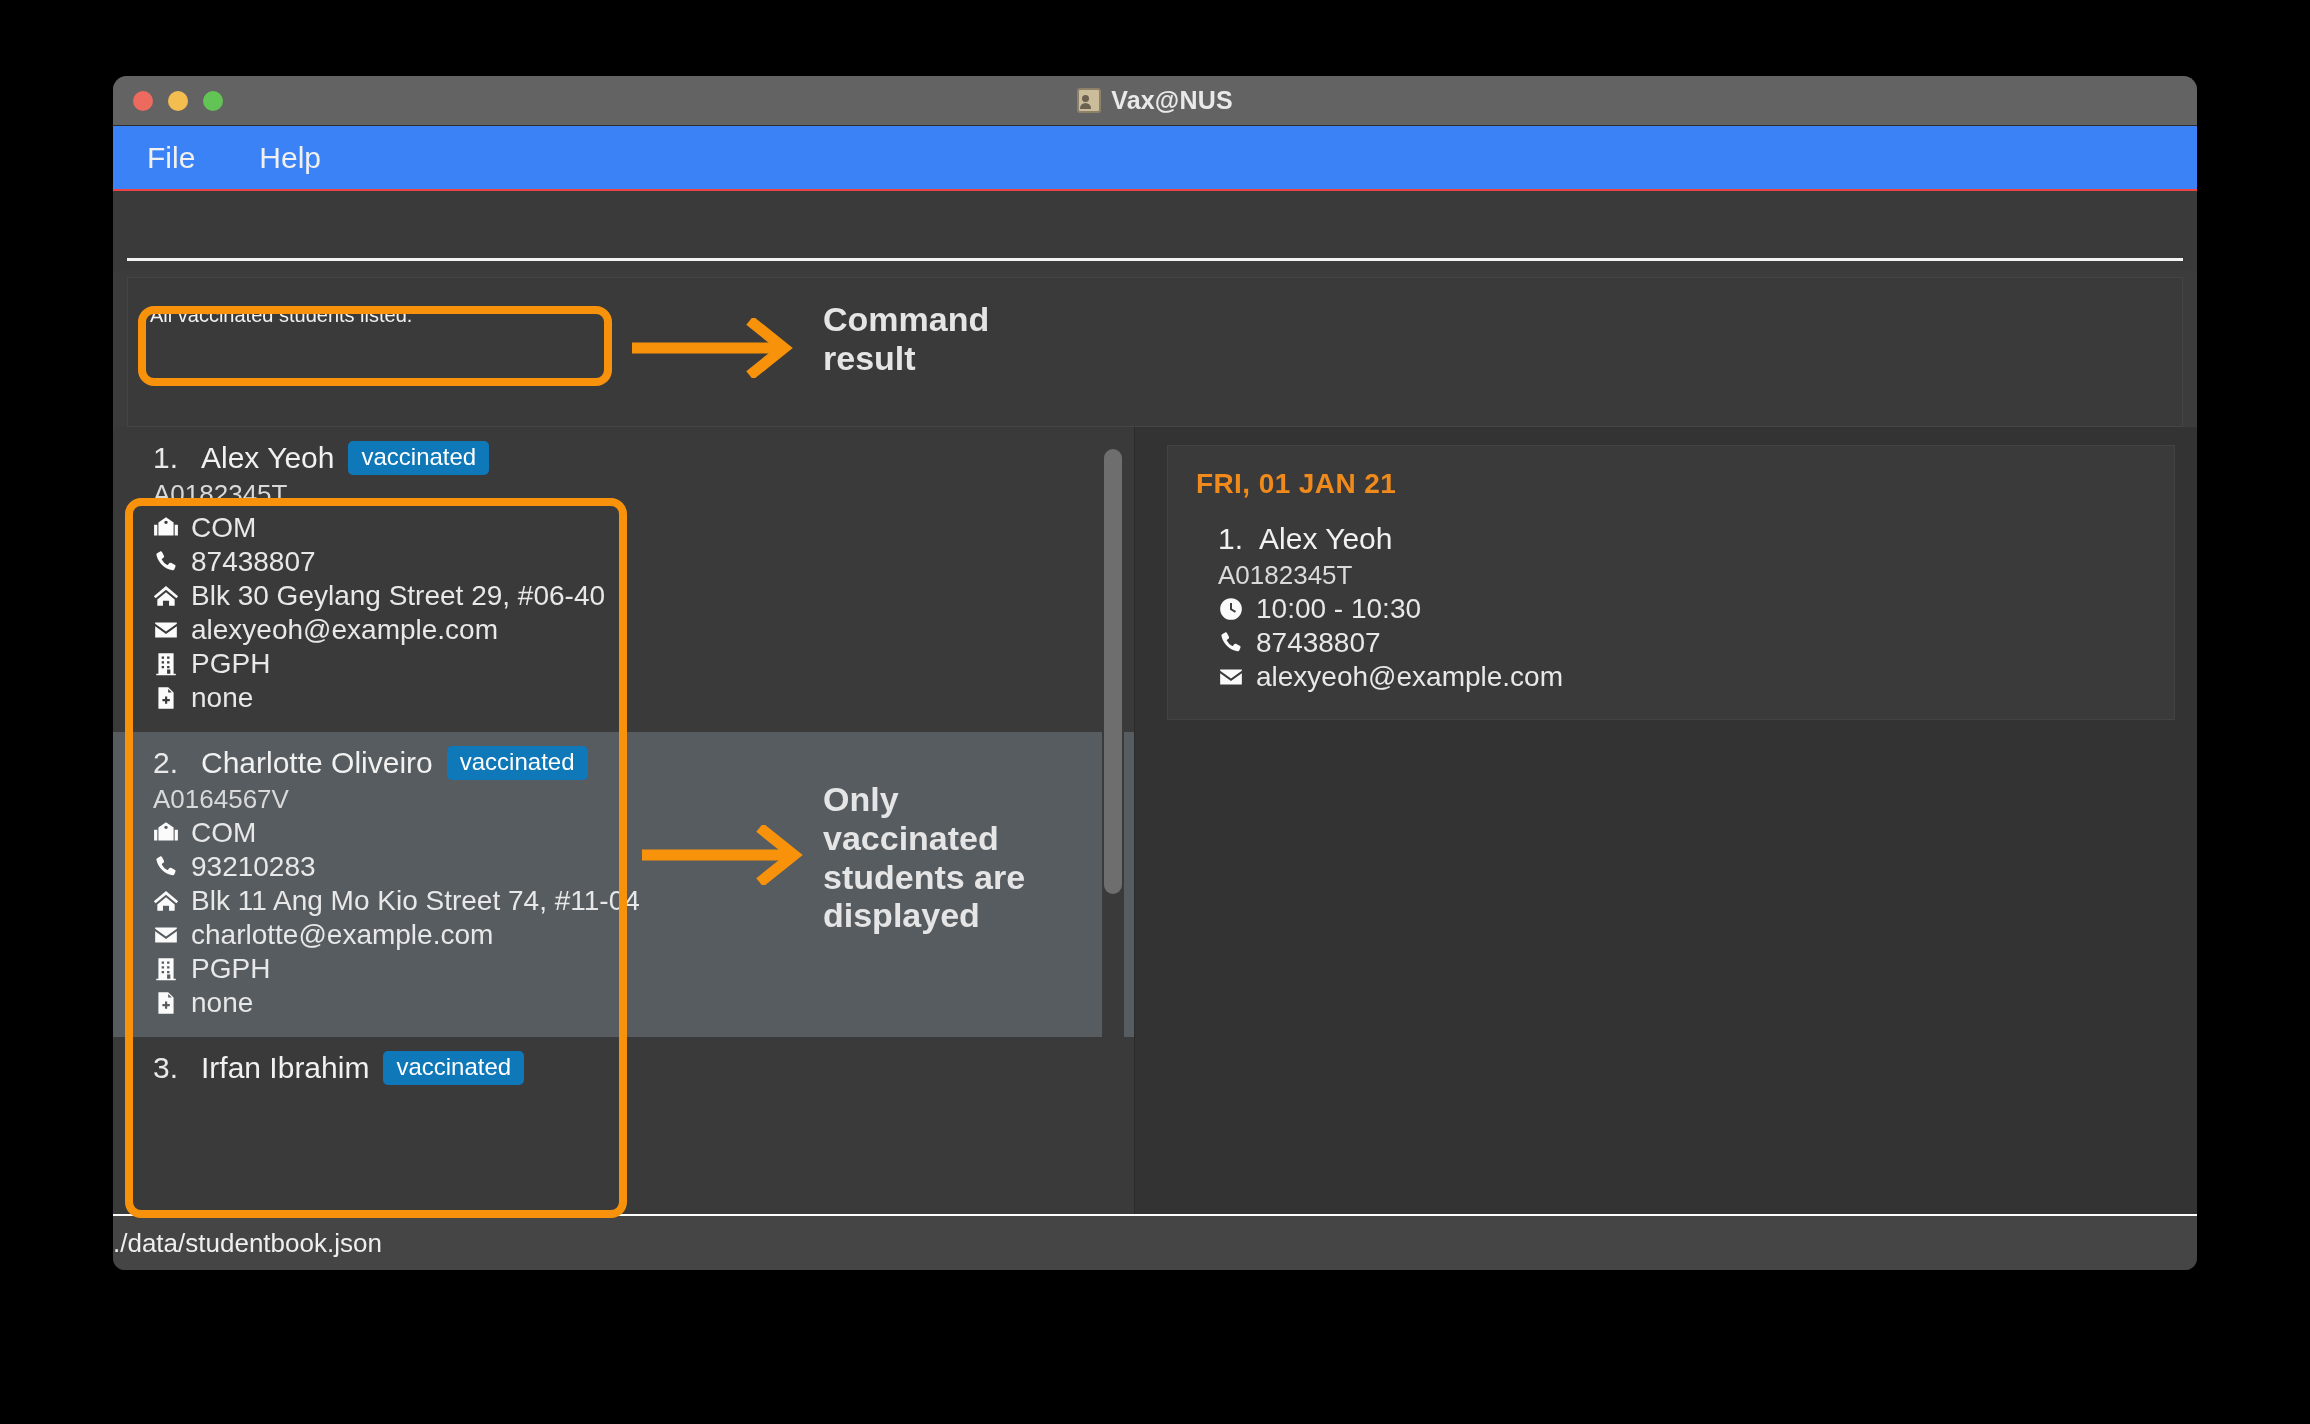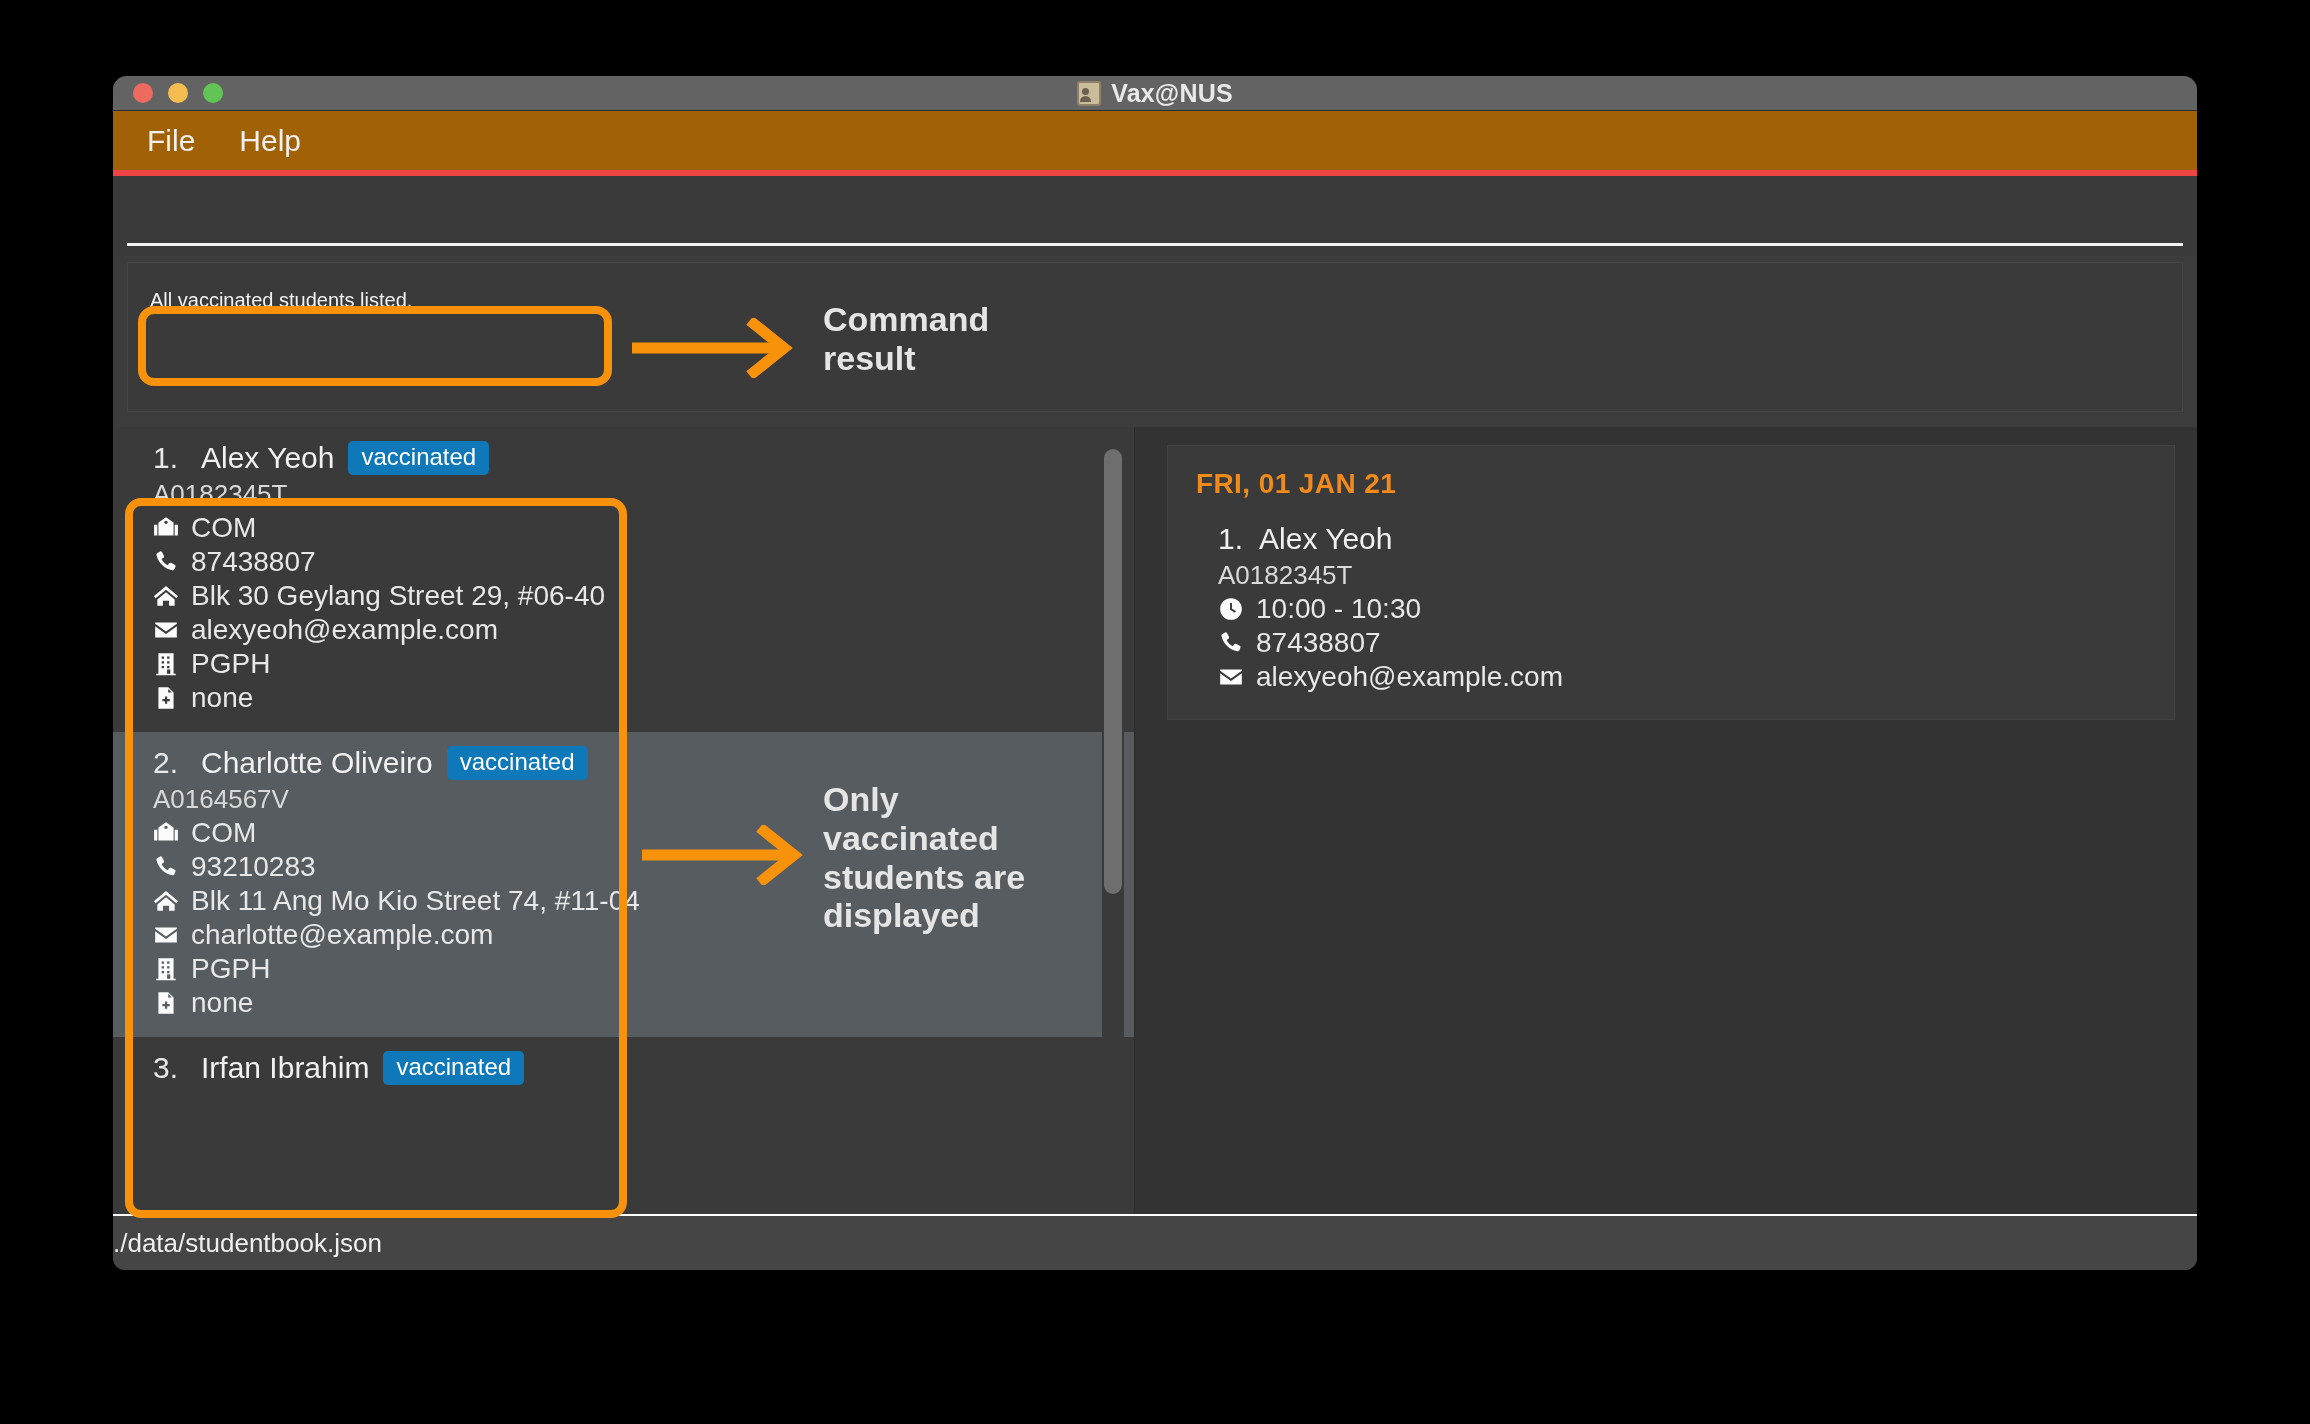--- a/index.html
+++ b/index.html
@@ -16,21 +16,21 @@
     position: absolute; left: 113px; top: 76px;
     width: 2084px; height: 1194px;
     border-radius: 14px 14px 12px 12px;
     overflow: hidden;
     background: #3c3c3c;
     box-shadow: 0 10px 34px rgba(0,0,0,.75);
   }
 
   
   .titlebar {
-    position: relative; height: 35px; width: 100%;
+    position: relative; height: 50px; width: 100%;
     background: #636363;
     border-bottom: 1px solid #2c2c2c;
     display: flex; align-items: center;
   }
   .traffic { display: flex; gap: 15px; margin-left: 20px; }
   .dot { width: 20px; height: 20px; border-radius: 50%; }
   .dot.red { background: #ed6a5f; }
   .dot.yellow { background: #f4bd4f; }
   .dot.green { background: #61c454; }
   .title-wrap {
@@ -48,23 +48,23 @@
     border-radius:50%; background:#6b6151;
   }
   .title-icon::after {
     content:""; position:absolute; left:1px; bottom:2px; width:11px; height:6px;
     border-radius:6px 6px 0 0; background:#6b6151;
   }
   .title-text { color: #e9e9e9; font-size: 25px; font-weight: bold; letter-spacing: .2px; }
 
   
   .menubar {
-    height: 65px; background: #a16207;
-    display: flex; align-items: center; padding-left: 34px; gap: 44px;
-    border-bottom: 6px solid #ef4444;
+    height: 65px; background: #3b82f6;
+    display: flex; align-items: center; padding-left: 34px; gap: 64px;
+    border-bottom: 2px solid #ef4444;
   }
   .menu-item { color: #f0f0f0; font-size: 30px; }
 
   
   .command-area { height: 80px; background: #3a3a3a; padding: 0 14px; position: relative; }
   .command-input {
     position: absolute; left: 14px; right: 14px; top: 8px; height: 62px;
     background: #3a3a3a; border-bottom: 3px solid #f2f2f2;
   }
   .command-input .caret-text {

